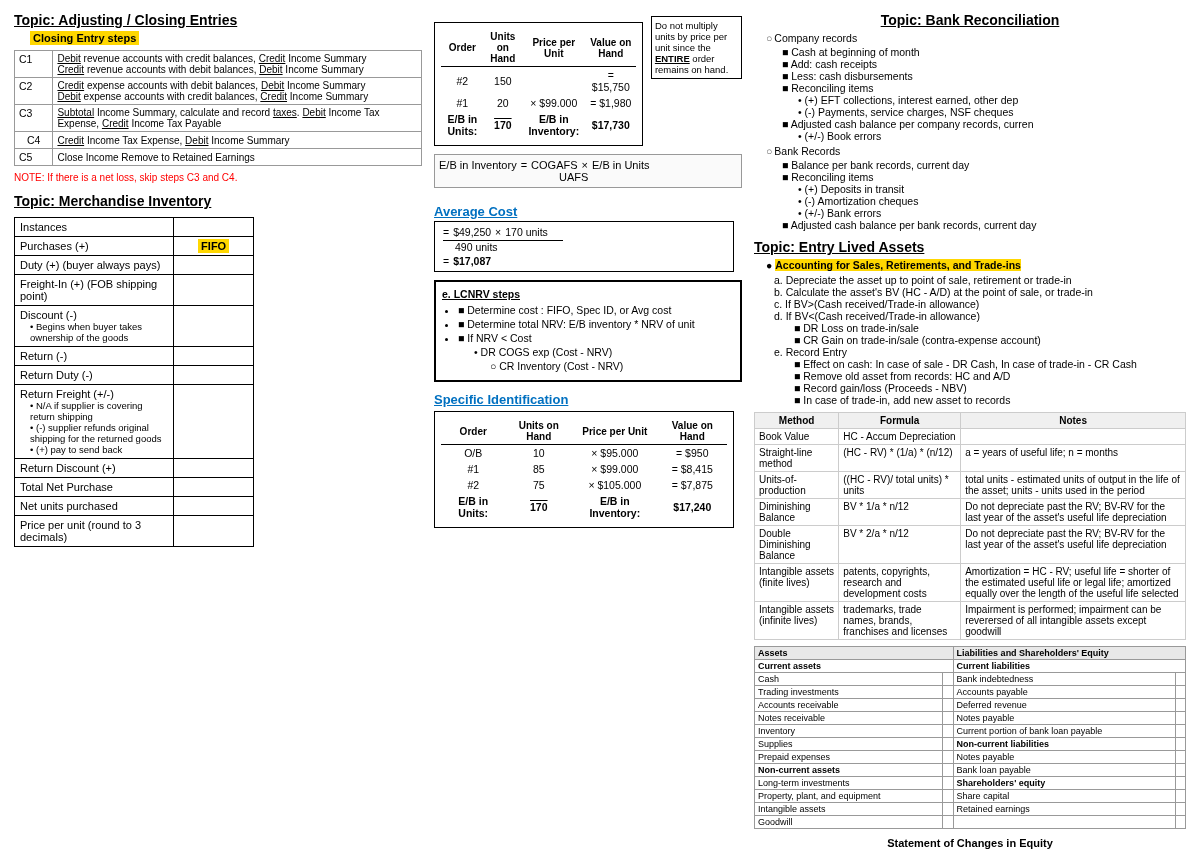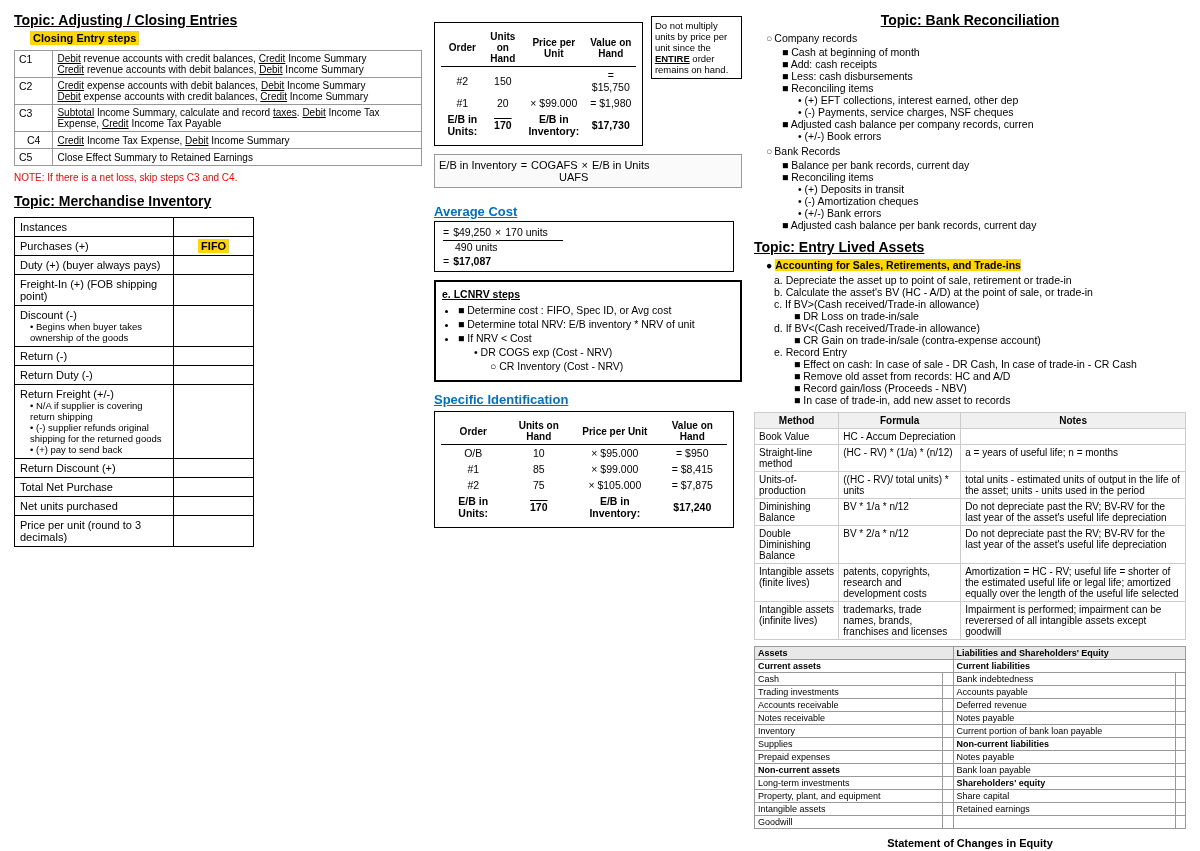--- a/index.html
+++ b/index.html
@@ -222,21 +222,21 @@
           </td>
           <td style="padding:2px 4px; border:1px solid #999; font-size:10px;">
             <span><span class="underline">Credit</span> Income Tax Expense, <span class="underline">Debit</span> Income Summary</span>
           </td>
         </tr>
         <tr>
           <td style="vertical-align:top; padding:2px 4px; border:1px solid #999;">
             <span>C5</span>
           </td>
           <td style="padding:2px 4px; border:1px solid #999; font-size:10px;">
-            <span>Close Effect Summary to Retained Earnings</span>
+            <span>Close Income Remove to Retained Earnings</span>
           </td>
         </tr>
       </tbody>
         </table>
       <div class="note-text">NOTE: If there is a net loss, skip steps C3 and C4.</div>
     </div>
 
     <div style="margin-top:10px;">
       <h2 class="topic-title">Topic: Merchandise Inventory</h2>
       <table class="merch-table">
@@ -470,22 +470,22 @@
     <div class="lla-section">
       <h2 class="topic-title">Topic: Entry Lived Assets</h2>
       <div style="margin-left:12px;">
         <div style="margin-bottom:3px;">
           <span>● </span><span style="background-color:#FFD700; font-weight:bold;">Accounting for Sales, Retirements, and Trade-ins</span>
         </div>
         <div style="margin-left:8px;">
           <div>a.  Depreciate the asset up to point of sale, retirement or trade-in</div>
           <div>b.  Calculate the asset's BV (HC - A/D) at the point of sale, or trade-in</div>
           <div>c.  If BV&gt;(Cash received/Trade-in allowance)</div>
+          <div>d.  If BV&lt;(Cash received/Trade-in allowance)</div>
           <div style="margin-left:20px;">■ DR Loss on trade-in/sale</div>
-          <div>d.  If BV&lt;(Cash received/Trade-in allowance)</div>
           <div style="margin-left:20px;">■ CR Gain on trade-in/sale (contra-expense account)</div>
           <div>e.  Record Entry</div>
           <div style="margin-left:20px;">■ Effect on cash: In case of sale - DR Cash, In case of trade-in - CR Cash</div>
           <div style="margin-left:20px;">■ Remove old asset from records: HC and A/D</div>
           <div style="margin-left:20px;">■ Record gain/loss (Proceeds - NBV)</div>
           <div style="margin-left:20px;">■ In case of trade-in, add new asset to records</div>
         </div>
       </div>
 
       <table class="dep-table" style="margin-top:6px;">

